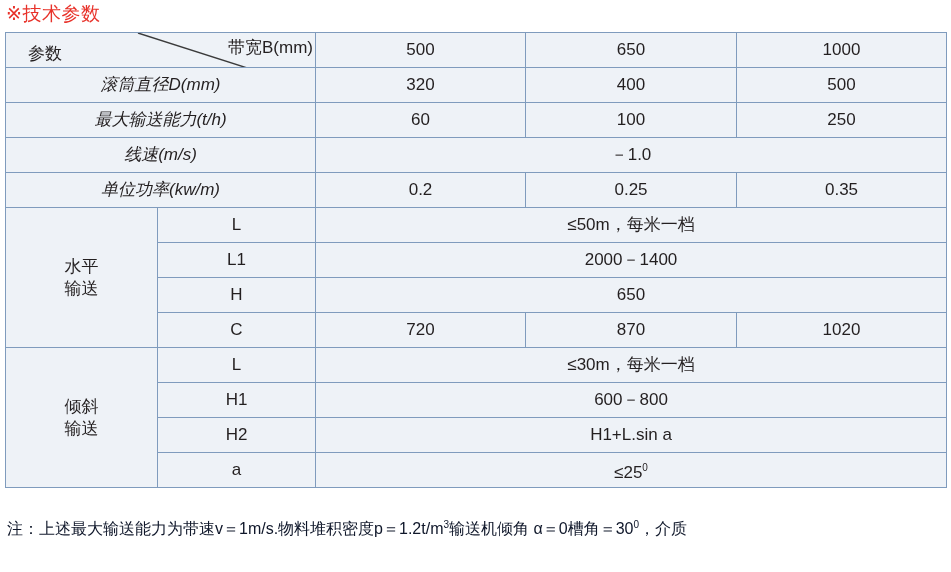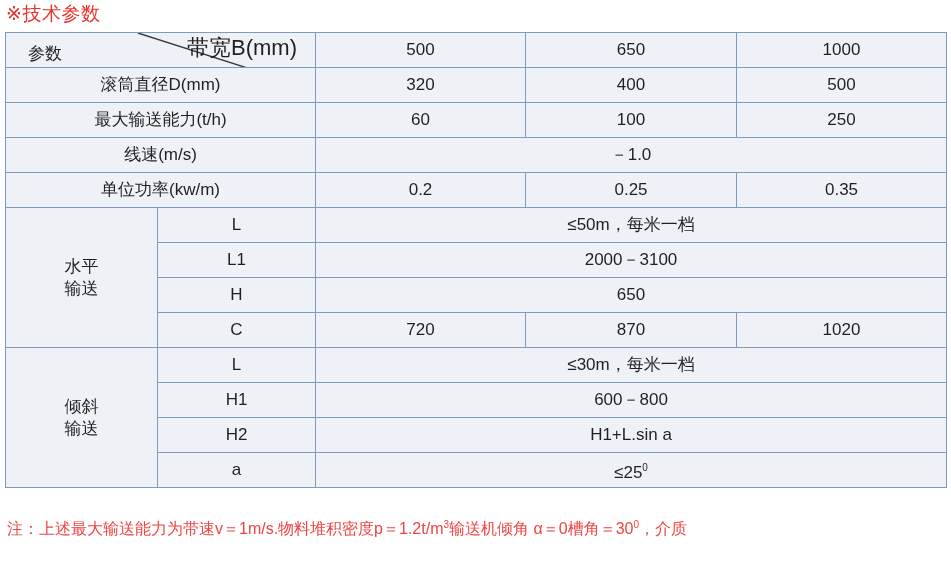--- a/index.html
+++ b/index.html
@@ -61,47 +61,48 @@
     width: 100%;
     height: 100%;
   }
   .corner-inner svg {
     position: absolute;
     left: 0;
     top: 0;
   }
   .corner-top {
     position: absolute;
-    right: 18px;
+    right: 2px;
     top: 4px;
-    font-size: 22px;
+    font-size: 17px;
     white-space: nowrap;
   }
   .corner-bottom {
     position: absolute;
     left: 22px;
     bottom: 2px;
     font-size: 17px;
     white-space: nowrap;
   }
   td.rowlabel {
     text-align: center;
+    font-style: italic;
   }
   td.grouplabel {
     text-align: center;
     line-height: 24px;
   }
   .note {
     position: absolute;
     left: 7px;
     top: 512px;
     width: 938px;
     font-size: 16px;
     line-height: 25px;
-    color: #ef4444;
+    color: #0f172a;
   }
   .note .note-label {
     white-space: nowrap;
   }
   .note-line2 {
     display: block;
     padding-left: 40px;
   }
   sup {
     font-size: 10px;
@@ -169,21 +170,21 @@
       <tr>
         <td class="grouplabel" rowspan="4">
           <span>水平</span><br>
           <span>输送</span>
         </td>
         <td>L</td>
         <td colspan="3">≤50m，每米一档</td>
       </tr>
       <tr>
         <td>L1</td>
-        <td colspan="3">2000－3100</td>
+        <td colspan="3">2000－1400</td>
       </tr>
       <tr>
         <td>H</td>
         <td colspan="3">650</td>
       </tr>
       <tr>
         <td>C</td>
         <td>720</td>
         <td>870</td>
         <td>1020</td>

